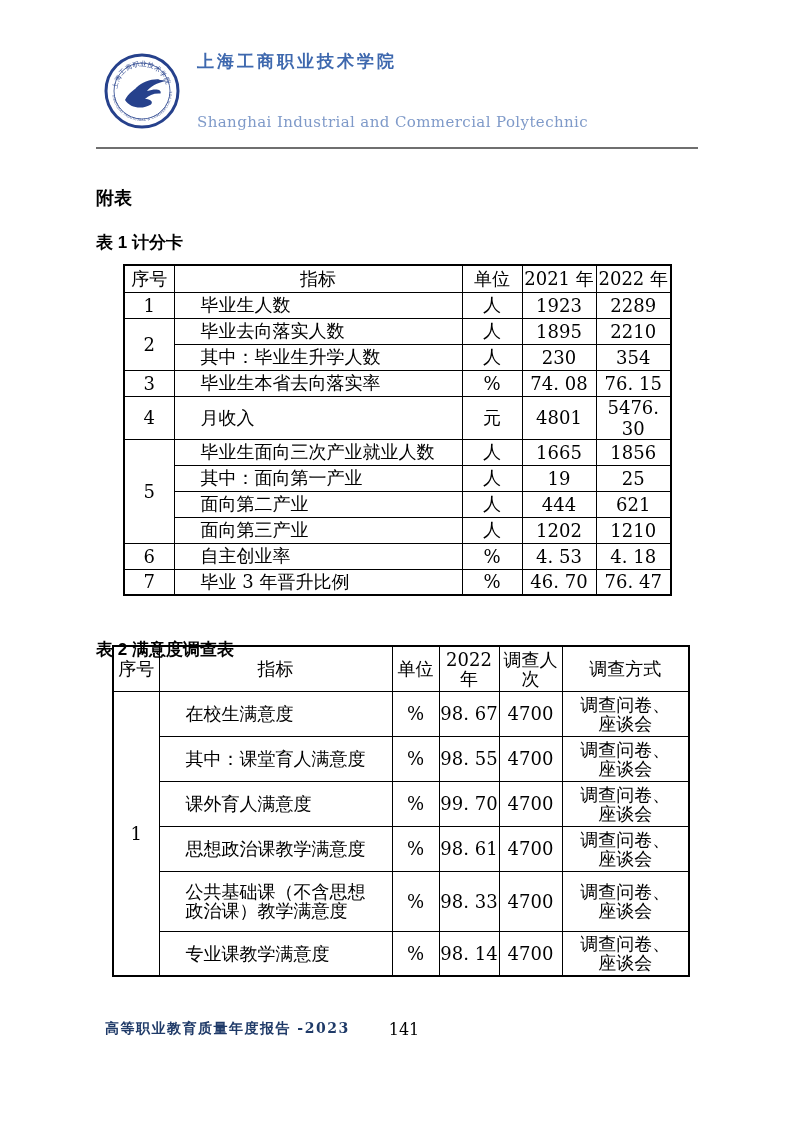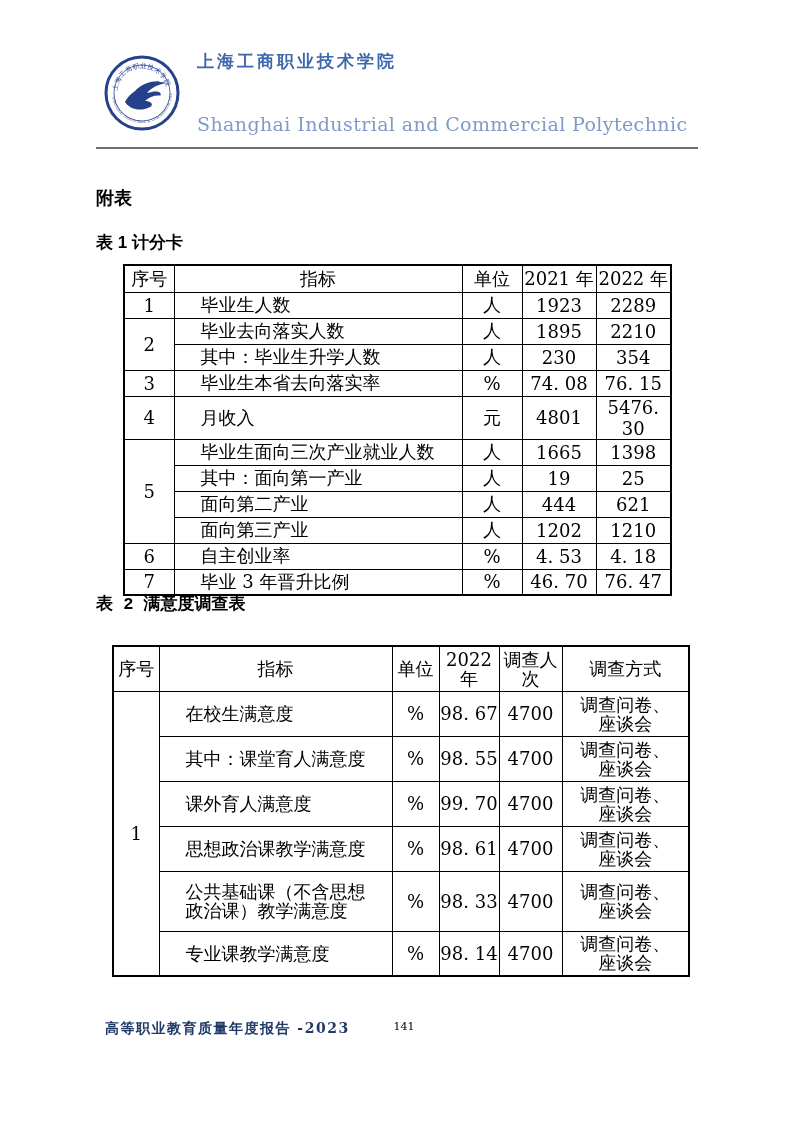--- a/index.html
+++ b/index.html
@@ -15,42 +15,42 @@
   .page-header {
     position: absolute; top: 50px; left: 103px;
     display: flex; align-items: center; gap: 16px;
   }
   .logo-box { width: 78px; height: 78px; }
   .school-zh {
     font-size: 17px; font-weight: bold; letter-spacing: 3px;
     color: #3e68ae; margin-bottom: 7px;
   }
   .school-en {
-    font-size: 19px; letter-spacing: 0.4px;
+    font-size: 15px; letter-spacing: 0.4px;
     color: #7f9ac9;
     margin-top: 40px;
   }
   .header-rule {
     position: absolute; top: 147px; left: 96px; width: 602px;
     border: none; border-top: 2px solid #6f6f6f;
   }
   
   .h-appendix {
     position: absolute; top: 186px; left: 96px;
     font-family: "Liberation Sans", sans-serif;
     font-size: 18px; font-weight: bold;
   }
   .h-table1 {
     position: absolute; top: 231px; left: 96px;
     font-family: "Liberation Sans", sans-serif;
     font-size: 17px; font-weight: bold;
   }
   .h-table2 {
-    position: absolute; top: 592px; left: 96px;
-    font-family: Liberation Mono, monospace;
+    position: absolute; top: 638px; left: 96px;
+    font-family: Liberation Sans, sans-serif;
     font-size: 17px; font-weight: bold;
   }
   
   table {
     border-collapse: collapse;
     table-layout: fixed;
     font-size: 18px;
   }
   table, th, td { border: 1px solid #000; }
   table { border-width: 2px; }
@@ -72,21 +72,21 @@
   .t2 td.method { padding: 2px 17px; margin-top: 7px; }
   
   .footer-title {
     position: absolute; top: 1020px; left: 105px;
     font-size: 14px; font-weight: bold; letter-spacing: 1.5px;
     color: #1f3a68;
   }
   .footer-page {
     position: absolute; top: 1020px; left: 404px;
     transform: translateX(-50%);
-    font-size: 11px; color: #000;
+    font-size: 16px; color: #000;
   }
 </style>
 </head>
 <body>
 
 <div class="page-header">
   <div class="logo-box">
     <svg viewBox="0 0 78 78" width="78" height="78">
       <circle cx="39" cy="39" r="36" fill="#ffffff" stroke="#26418c" stroke-width="3"></circle>
       <circle cx="39" cy="39" r="28" fill="none" stroke="#26418c" stroke-width="0.8"></circle>
@@ -164,21 +164,21 @@
       <td class="ind">月收入</td>
       <td>元</td>
       <td>4801</td>
       <td>5476. 30</td>
     </tr>
     <tr>
       <td rowspan="4">5</td>
       <td class="ind">毕业生面向三次产业就业人数</td>
       <td>人</td>
       <td>1665</td>
-      <td>1398</td>
+      <td>1856</td>
     </tr>
     <tr>
       <td class="ind">其中：面向第一产业</td>
       <td>人</td>
       <td>19</td>
       <td>25</td>
     </tr>
     <tr>
       <td class="ind sub">面向第二产业</td>
       <td>人</td>

